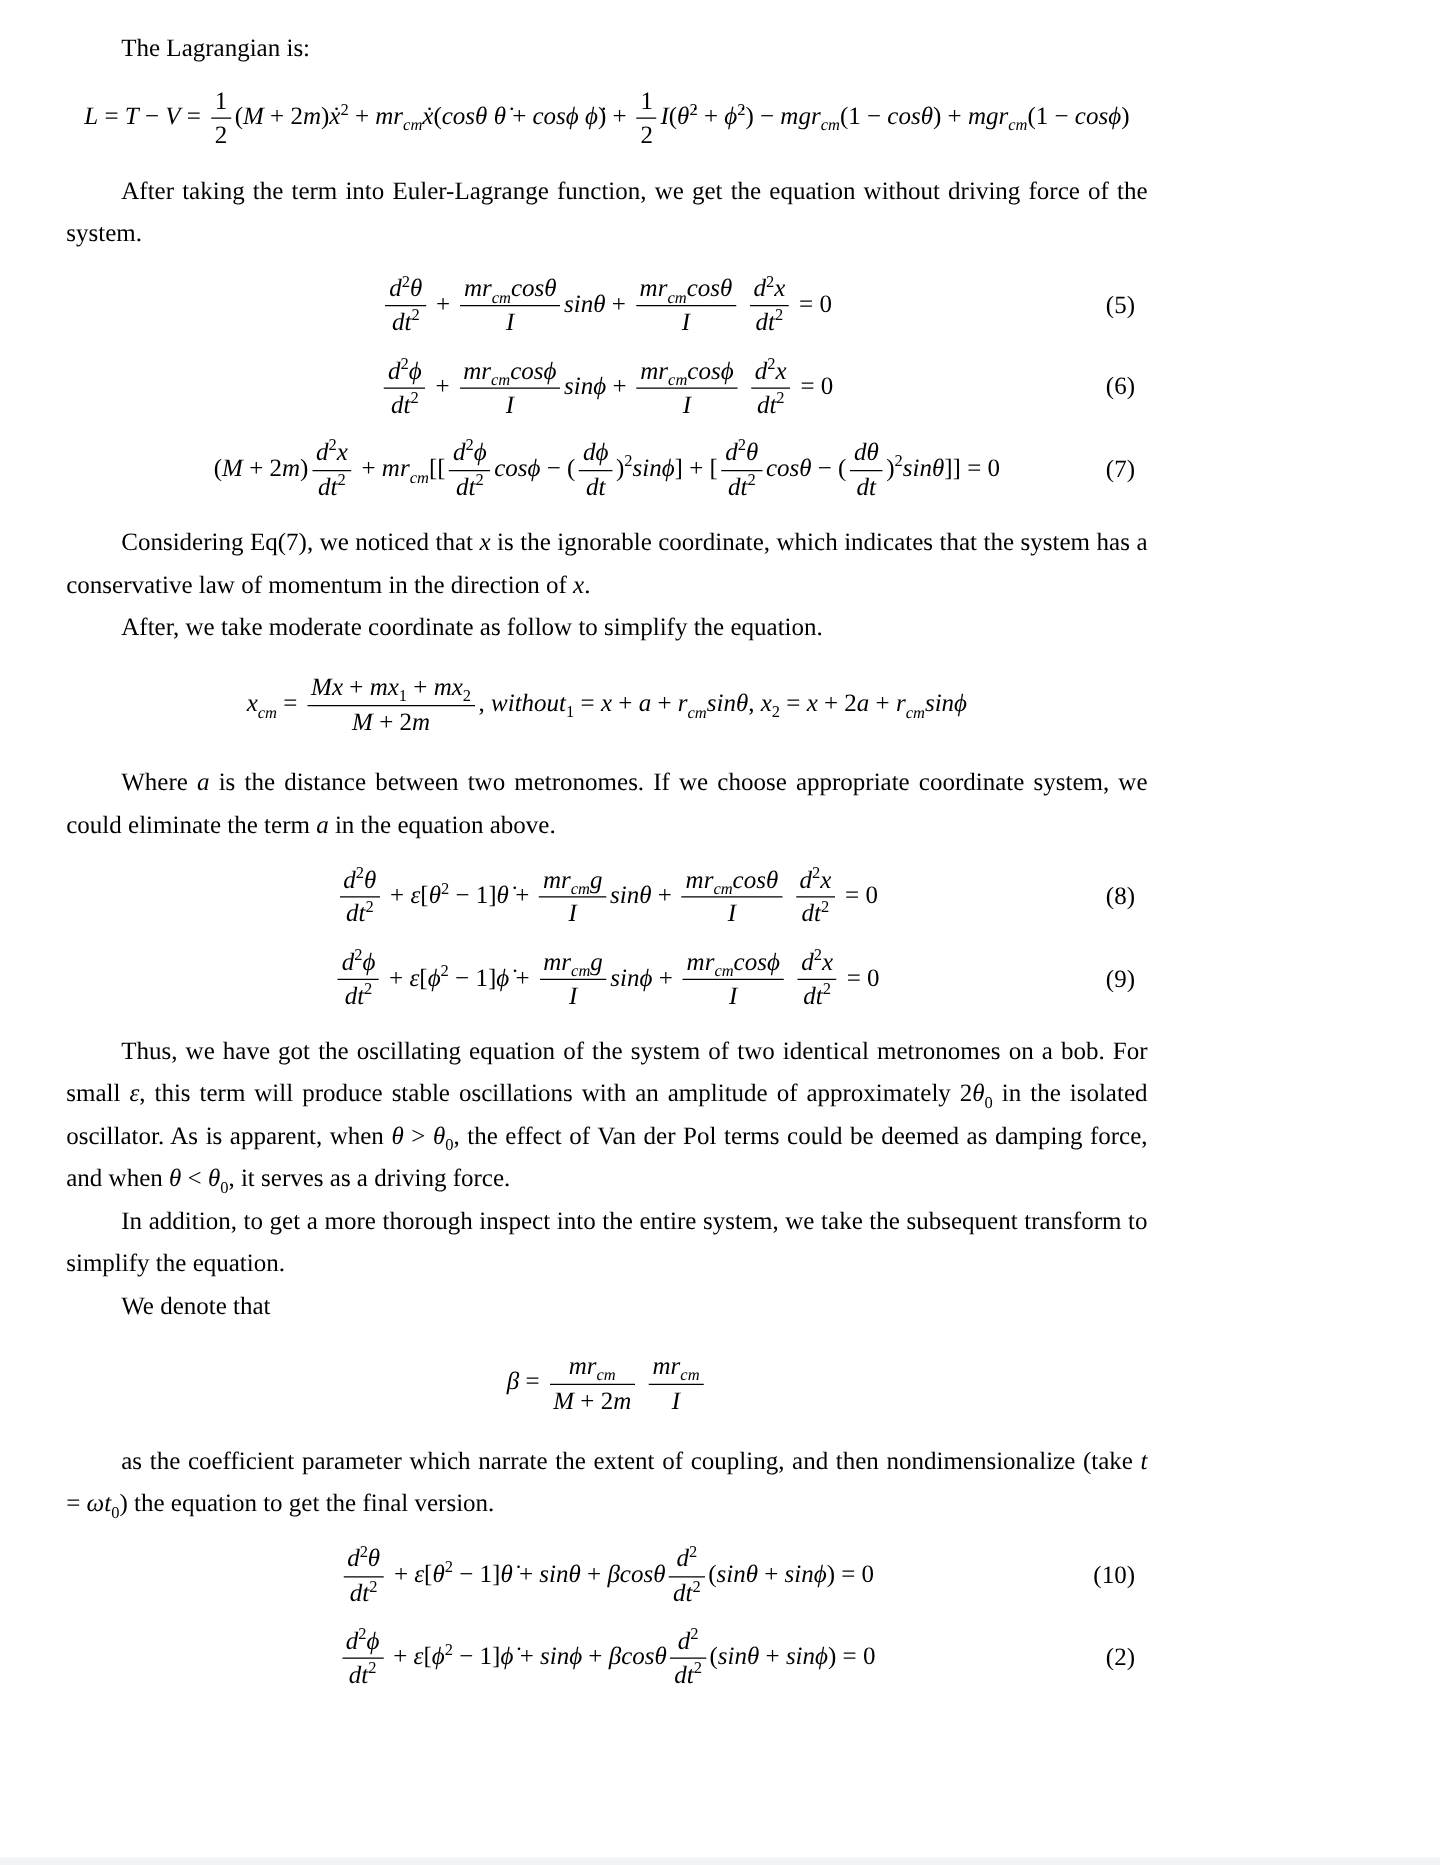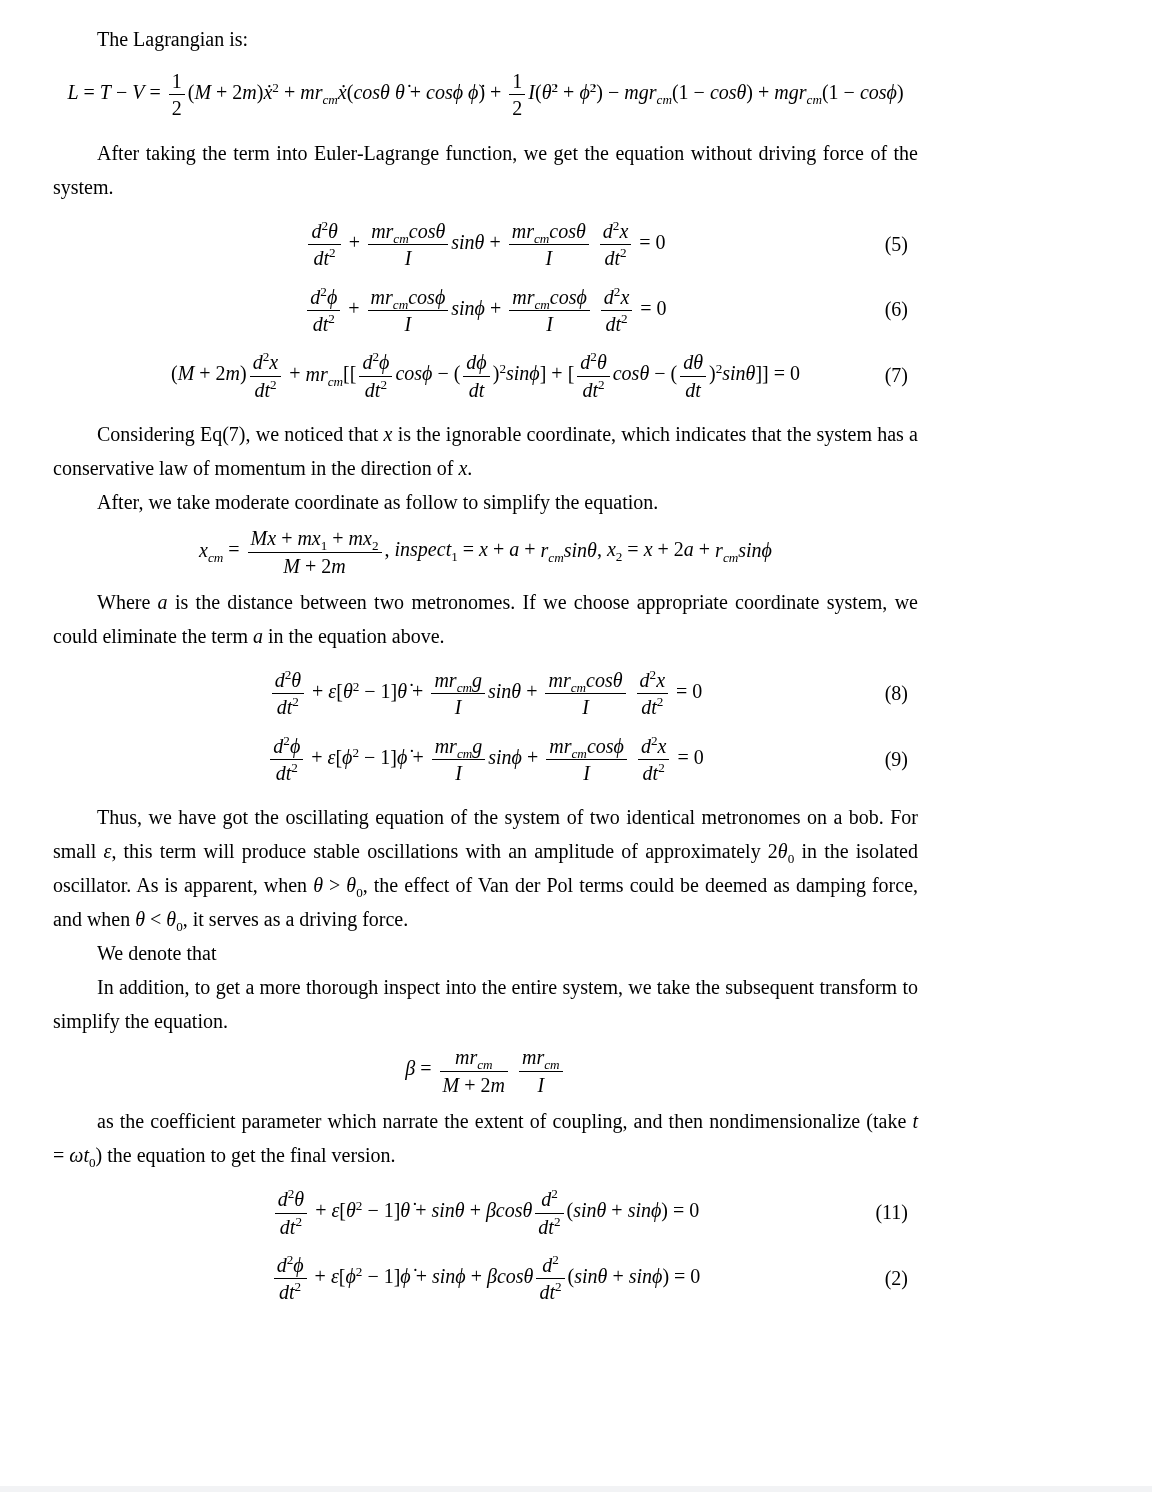--- a/index.html
+++ b/index.html
@@ -11,21 +11,21 @@
   .page{
     box-sizing:border-box;width:988px;height:1492px;
     padding:22px 70px 0 53px;color:#000;
     font-size:20px;line-height:1.7;
   }
   .para{margin:0;text-align:justify;}
   .indent{text-indent:44px;}
   .eqrow{position:relative;text-align:center;line-height:1.18;margin:12px 0;}
   .eqrow.lg{margin:14px 0 16px 0;text-decoration:underline;}
   .eqrow.mid{margin:16px 10px;}
-  .eqrow.tightrow{margin:8px 0;}
+  .eqrow.tightrow{margin:20px 0;}
   .eqbody{display:inline-block;white-space:nowrap;}
   .eqnum{position:absolute;right:0;top:50%;transform:translateY(-50%);font-style:normal;}
   .frac{display:inline-block;vertical-align:middle;text-align:center;margin:0 3px;}
   .fn{display:block;padding:0 3px 2px 3px;line-height:1.12;}
   .fd{display:block;border-top:1.4px solid #000;padding:2px 3px 0 3px;line-height:1.12;}
   .frac.sm{font-size:0.72em;vertical-align:-0.35em;margin:0 2px;}
   sup{font-size:0.66em;line-height:0;}
   sub{font-size:0.66em;line-height:0;}
   i{font-style:italic;}
   .bottom-strip{position:absolute;left:0;bottom:0;width:1152px;height:6px;}
@@ -56,52 +56,52 @@
   <div class="eqrow mid">
     <span class="eqbody">(<i>M</i> + 2<i>m</i>)<span class="frac"><span class="fn"><i>d</i><sup>2</sup><i>x</i></span><span class="fd"><i>dt</i><sup>2</sup></span></span> + <i>mr<sub>cm</sub></i>[[<span class="frac"><span class="fn"><i>d</i><sup>2</sup><i>ϕ</i></span><span class="fd"><i>dt</i><sup>2</sup></span></span><i>cosϕ</i> − (<span class="frac"><span class="fn"><i>dϕ</i></span><span class="fd"><i>dt</i></span></span>)<sup>2</sup><i>sinϕ</i>] + [<span class="frac"><span class="fn"><i>d</i><sup>2</sup><i>θ</i></span><span class="fd"><i>dt</i><sup>2</sup></span></span><i>cosθ</i> − (<span class="frac"><span class="fn"><i>dθ</i></span><span class="fd"><i>dt</i></span></span>)<sup>2</sup><i>sinθ</i>]] = 0</span>
     <span class="eqnum">(7)</span>
   </div>
 
   <p class="para indent">Considering Eq(7), we noticed that <i>x</i> is the ignorable coordinate, which indicates that the system has a conservative law of momentum in the direction of <i>x</i>.</p>
 
   <p class="para indent">After, we take moderate coordinate as follow to simplify the equation.</p>
 
   <div class="eqrow tightrow">
-    <span class="eqbody"><i>x<sub>cm</sub></i> = <span class="frac"><span class="fn"><i>Mx</i> + <i>mx</i><sub>1</sub> + <i>mx</i><sub>2</sub></span><span class="fd"><i>M</i> + 2<i>m</i></span></span>, <i>inspect</i><sub>1</sub> = <i>x</i> + <i>a</i> + <i>r<sub>cm</sub>sinθ</i>, <i>x</i><sub>2</sub> = <i>x</i> + 2<i>a</i> + <i>r<sub>cm</sub>sinϕ</i></span>
+    <span class="eqbody"><i>x<sub>cm</sub></i> = <span class="frac"><span class="fn"><i>Mx</i> + <i>mx</i><sub>1</sub> + <i>mx</i><sub>2</sub></span><span class="fd"><i>M</i> + 2<i>m</i></span></span>, <i>without</i><sub>1</sub> = <i>x</i> + <i>a</i> + <i>r<sub>cm</sub>sinθ</i>, <i>x</i><sub>2</sub> = <i>x</i> + 2<i>a</i> + <i>r<sub>cm</sub>sinϕ</i></span>
   </div>
 
   <p class="para indent">Where <i>a</i> is the distance between two metronomes. If we choose appropriate coordinate system, we could eliminate the term <i>a</i> in the equation above.</p>
 
 
 
   <div class="eqrow mid">
     <span class="eqbody"><span class="frac"><span class="fn"><i>d</i><sup>2</sup><i>θ</i></span><span class="fd"><i>dt</i><sup>2</sup></span></span> + <i>ε</i>[<i>θ</i><sup>2</sup> − 1]<i>θ̇</i> + <span class="frac"><span class="fn"><i>mr<sub>cm</sub>g</i></span><span class="fd"><i>I</i></span></span><i>sinθ</i> + <span class="frac"><span class="fn"><i>mr<sub>cm</sub>cosθ</i></span><span class="fd"><i>I</i></span></span> <span class="frac"><span class="fn"><i>d</i><sup>2</sup><i>x</i></span><span class="fd"><i>dt</i><sup>2</sup></span></span> = 0</span>
     <span class="eqnum">(8)</span>
   </div>
 
   <div class="eqrow mid">
     <span class="eqbody"><span class="frac"><span class="fn"><i>d</i><sup>2</sup><i>ϕ</i></span><span class="fd"><i>dt</i><sup>2</sup></span></span> + <i>ε</i>[<i>ϕ</i><sup>2</sup> − 1]<i>ϕ̇</i> + <span class="frac"><span class="fn"><i>mr<sub>cm</sub>g</i></span><span class="fd"><i>I</i></span></span><i>sinϕ</i> + <span class="frac"><span class="fn"><i>mr<sub>cm</sub>cosϕ</i></span><span class="fd"><i>I</i></span></span> <span class="frac"><span class="fn"><i>d</i><sup>2</sup><i>x</i></span><span class="fd"><i>dt</i><sup>2</sup></span></span> = 0</span>
     <span class="eqnum">(9)</span>
   </div>
 
   <p class="para indent">Thus, we have got the oscillating equation of the system of two identical metronomes on a bob. For small <i>ε</i>, this term will produce stable oscillations with an amplitude of approximately 2<i>θ</i><sub>0</sub> in the isolated oscillator. As is apparent, when <i>θ</i> &gt; <i>θ</i><sub>0</sub>, the effect of Van der Pol terms could be deemed as damping force, and when <i>θ</i> &lt; <i>θ</i><sub>0</sub>, it serves as a driving force.</p>
 
+  <p class="para indent">In addition, to get a more thorough inspect into the entire system, we take the subsequent transform to simplify the equation.</p>
+
   <p class="para indent">We denote that</p>
-
-  <p class="para indent">In addition, to get a more thorough inspect into the entire system, we take the subsequent transform to simplify the equation.</p>
 
   <div class="eqrow tightrow">
     <span class="eqbody"><i>β</i> = <span class="frac"><span class="fn"><i>mr<sub>cm</sub></i></span><span class="fd"><i>M</i> + 2<i>m</i></span></span> <span class="frac"><span class="fn"><i>mr<sub>cm</sub></i></span><span class="fd"><i>I</i></span></span></span>
   </div>
 
   <p class="para indent">as the coefficient parameter which narrate the extent of coupling, and then nondimensionalize (take <i>t</i> = <i>ωt</i><sub>0</sub>) the equation to get the final version.</p>
 
   <div class="eqrow mid">
     <span class="eqbody"><span class="frac"><span class="fn"><i>d</i><sup>2</sup><i>θ</i></span><span class="fd"><i>dt</i><sup>2</sup></span></span> + <i>ε</i>[<i>θ</i><sup>2</sup> − 1]<i>θ̇</i> + <i>sinθ</i> + <i>βcosθ</i><span class="frac"><span class="fn"><i>d</i><sup>2</sup></span><span class="fd"><i>dt</i><sup>2</sup></span></span>(<i>sinθ</i> + <i>sinϕ</i>) = 0</span>
-    <span class="eqnum">(11)</span>
+    <span class="eqnum">(10)</span>
   </div>
 
   <div class="eqrow mid">
     <span class="eqbody"><span class="frac"><span class="fn"><i>d</i><sup>2</sup><i>ϕ</i></span><span class="fd"><i>dt</i><sup>2</sup></span></span> + <i>ε</i>[<i>ϕ</i><sup>2</sup> − 1]<i>ϕ̇</i> + <i>sinϕ</i> + <i>βcosθ</i><span class="frac"><span class="fn"><i>d</i><sup>2</sup></span><span class="fd"><i>dt</i><sup>2</sup></span></span>(<i>sinθ</i> + <i>sinϕ</i>) = 0</span>
     <span class="eqnum">(2)</span>
   </div>
 
 </div>
 
 <div class="bottom-strip" style="background: rgb(242, 243, 245);"></div>

